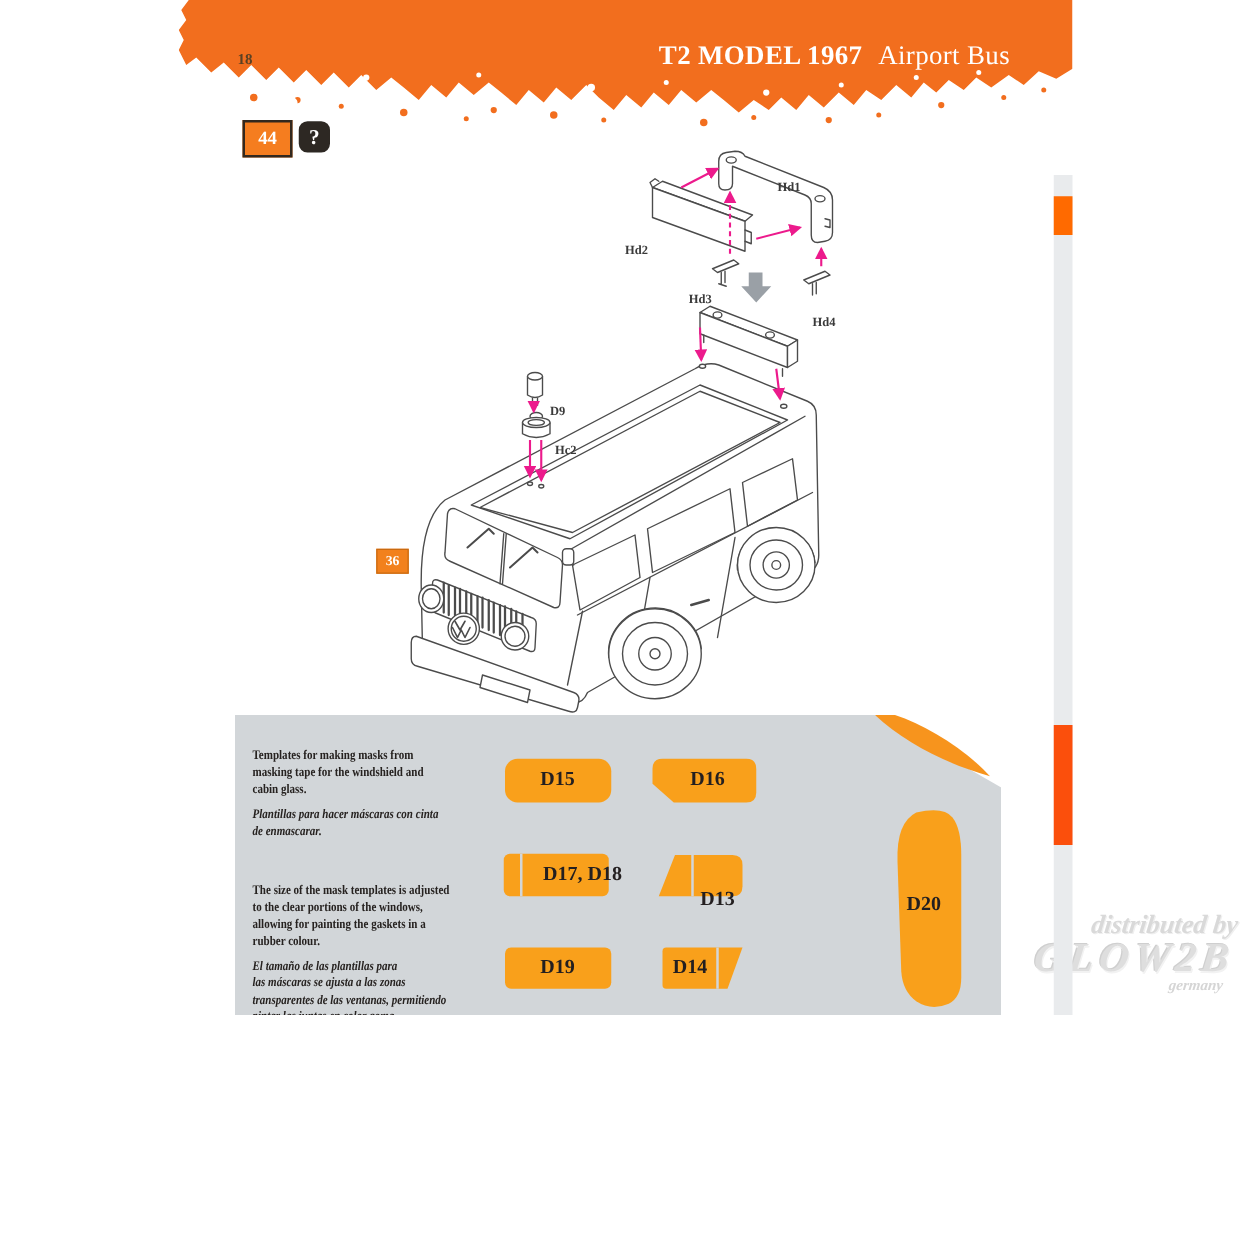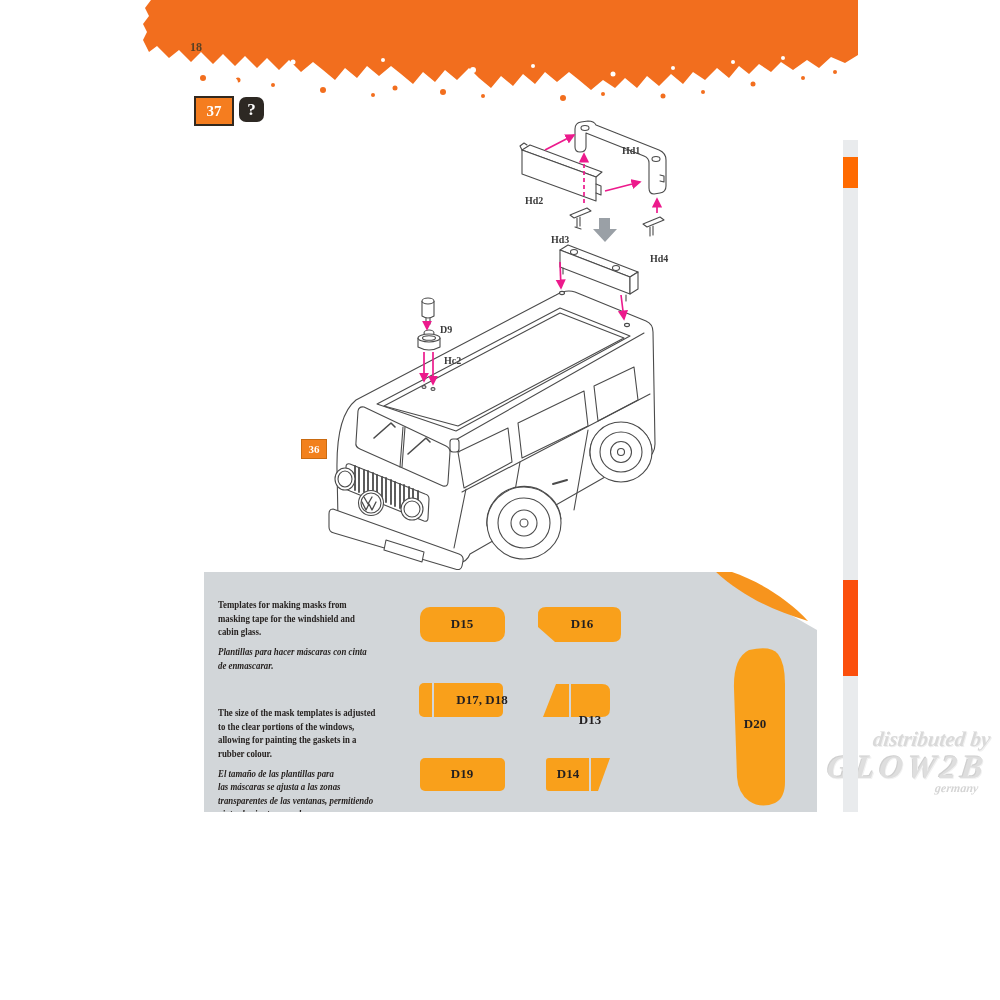--- a/index.html
+++ b/index.html
@@ -20,29 +20,29 @@
   .help-box{position:absolute;left:239px;top:97px;width:25px;height:25px;background:#2d2823;border-radius:7px;
             color:#fff;font-weight:800;font-size:17px;display:flex;align-items:center;justify-content:center;z-index:3;}
   .step36-box{position:absolute;left:301px;top:439px;width:24px;height:18px;background:#f2811d;border:1px solid #c96a10;
             color:#fff;font-weight:bold;font-size:11px;display:flex;align-items:center;justify-content:center;z-index:3;}
 
   
   .art{position:absolute;left:0;top:0;z-index:2;}
   .part-label{position:absolute;font-size:10px;font-weight:bold;color:#3a3a3a;z-index:3;white-space:nowrap;margin-top:24px;}
 
   
-  .panel{position:absolute;left:204px;top:572px;width:613px;height:248px;z-index:2;}
+  .panel{position:absolute;left:188px;top:572px;width:613px;height:248px;z-index:2;}
   .panel-bg{position:absolute;inset:0;background:#d2d6d9;
             clip-path:polygon(0 0,512px 0,613px 58px,613px 100%,0 100%);}
   .panel-curl{position:absolute;left:0;top:0;}
   .panel-text{position:absolute;left:14px;width:236px;transform:scaleX(.84);transform-origin:left top;color:#262220;}
   .pt1{top:26px;} .pt2{top:134px;}
   .en{font-weight:700;font-size:10.5px;line-height:1.3;white-space:pre-line;margin:0;}
   .es{font-weight:700;font-style:italic;font-size:10.5px;line-height:1.3;white-space:pre-line;margin:6px 0 0 0;}
-  .tpl-label{position:absolute;font-size:13px;font-weight:bold;color:#231f20;transform:translate(-50%,-50%);z-index:3;white-space:nowrap;}
+  .tpl-label{position:absolute;font-size:16px;font-weight:bold;color:#231f20;transform:translate(-50%,-50%);z-index:3;white-space:nowrap;}
 
   
   .vbar{position:absolute;left:843px;top:140px;width:15px;height:860px;background:#e9ebed;z-index:4;}
   .vbar-seg1{position:absolute;left:0;top:17px;width:15px;height:31px;background:#ff6a00;}
   .vbar-seg2{position:absolute;left:0;top:440px;width:15px;height:96px;background:#fb4f0c;}
 
   
   .watermark{position:absolute;right:12px;bottom:16px;text-align:right;z-index:1;
              transform:skewX(-7deg);color:#d9d9d9;}
   .wm-line1{font-size:21px;font-weight:700;font-style:italic;text-shadow:1px 1px 0 #efefef;}
@@ -90,23 +90,27 @@
           <circle cx="330" cy="70" r="3"></circle>
         <circle cx="390" cy="66" r="2"></circle>
           <circle cx="470" cy="74" r="2.5"></circle>
           <circle cx="530" cy="68" r="2"></circle>
         <circle cx="590" cy="62" r="2"></circle>
           <circle cx="640" cy="58" r="2"></circle>
       </g>
     </svg>
   </div>
   <span class="page-num">18</span>
+  <div class="title">
+    <span class="bold">T2 MODEL 1967</span>
+    <span class="reg">Airport Bus</span>
+  </div>
 
   <div class="step-box">
-    <span>37</span>
+    <span>44</span>
   </div>
   <div class="help-box">
     <span>?</span>
   </div>
   <div class="step36-box">
     <span>36</span>
   </div>
 
   <svg class="art" width="1000" height="1000" viewBox="0 0 1000 1000">
     <defs>
@@ -218,21 +222,21 @@
       <line x1="657" y1="213" x2="657" y2="199" marker-end="url(#mag)"></line>
       <line x1="560" y1="262" x2="561" y2="288" marker-end="url(#mag)"></line>
       <line x1="621" y1="295" x2="624" y2="319" marker-end="url(#mag)"></line>
       <line x1="427" y1="321" x2="427" y2="329" marker-end="url(#mag)"></line>
       <line x1="424" y1="352" x2="424" y2="381" marker-end="url(#mag)"></line>
       <line x1="433" y1="352" x2="433" y2="384" marker-end="url(#mag)"></line>
     </g>
   </svg>
 
   <span class="part-label" style="left:622px;top:121px;">Hd1</span>
-  <span class="part-label" style="left:525px;top:171px;">Hd2</span>
+  <span class="part-label" style="left:500px;top:171px;">Hd2</span>
   <span class="part-label" style="left:551px;top:210px;text-align:center;">Hd3</span>
   <span class="part-label" style="left:650px;top:229px;">Hd4</span>
   <span class="part-label" style="left:440px;top:300px;">D9</span>
   <span class="part-label" style="left:444px;top:331px;">Hc2</span>
 
   <div class="panel">
     <div class="panel-bg"></div>
     <svg class="panel-curl" width="613" height="248" viewBox="0 0 613 248">
       <path d="M512,0 C536,22 566,38 604,49 C583,26 552,8 528,0 Z" fill="#f7941d"></path>
     </svg>

